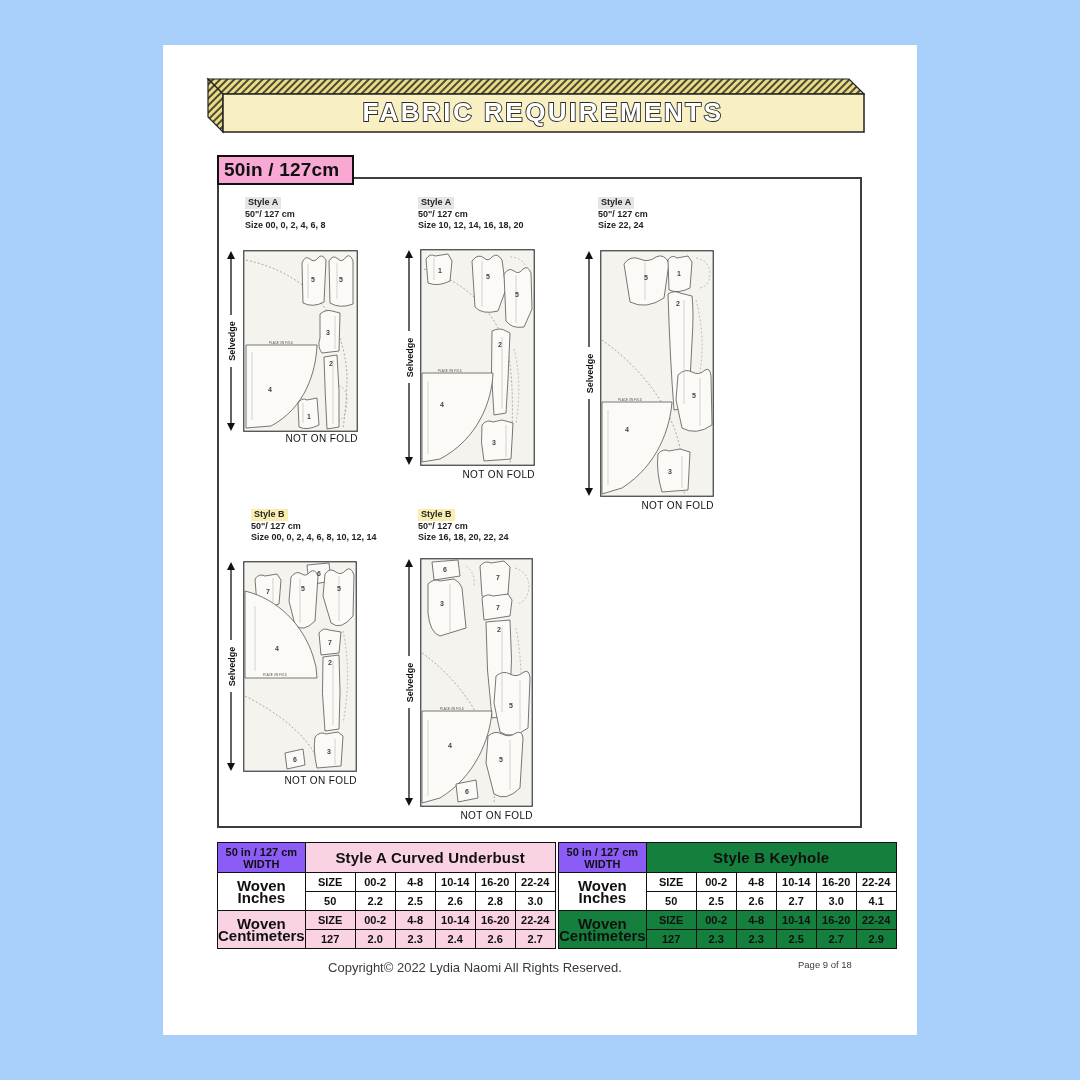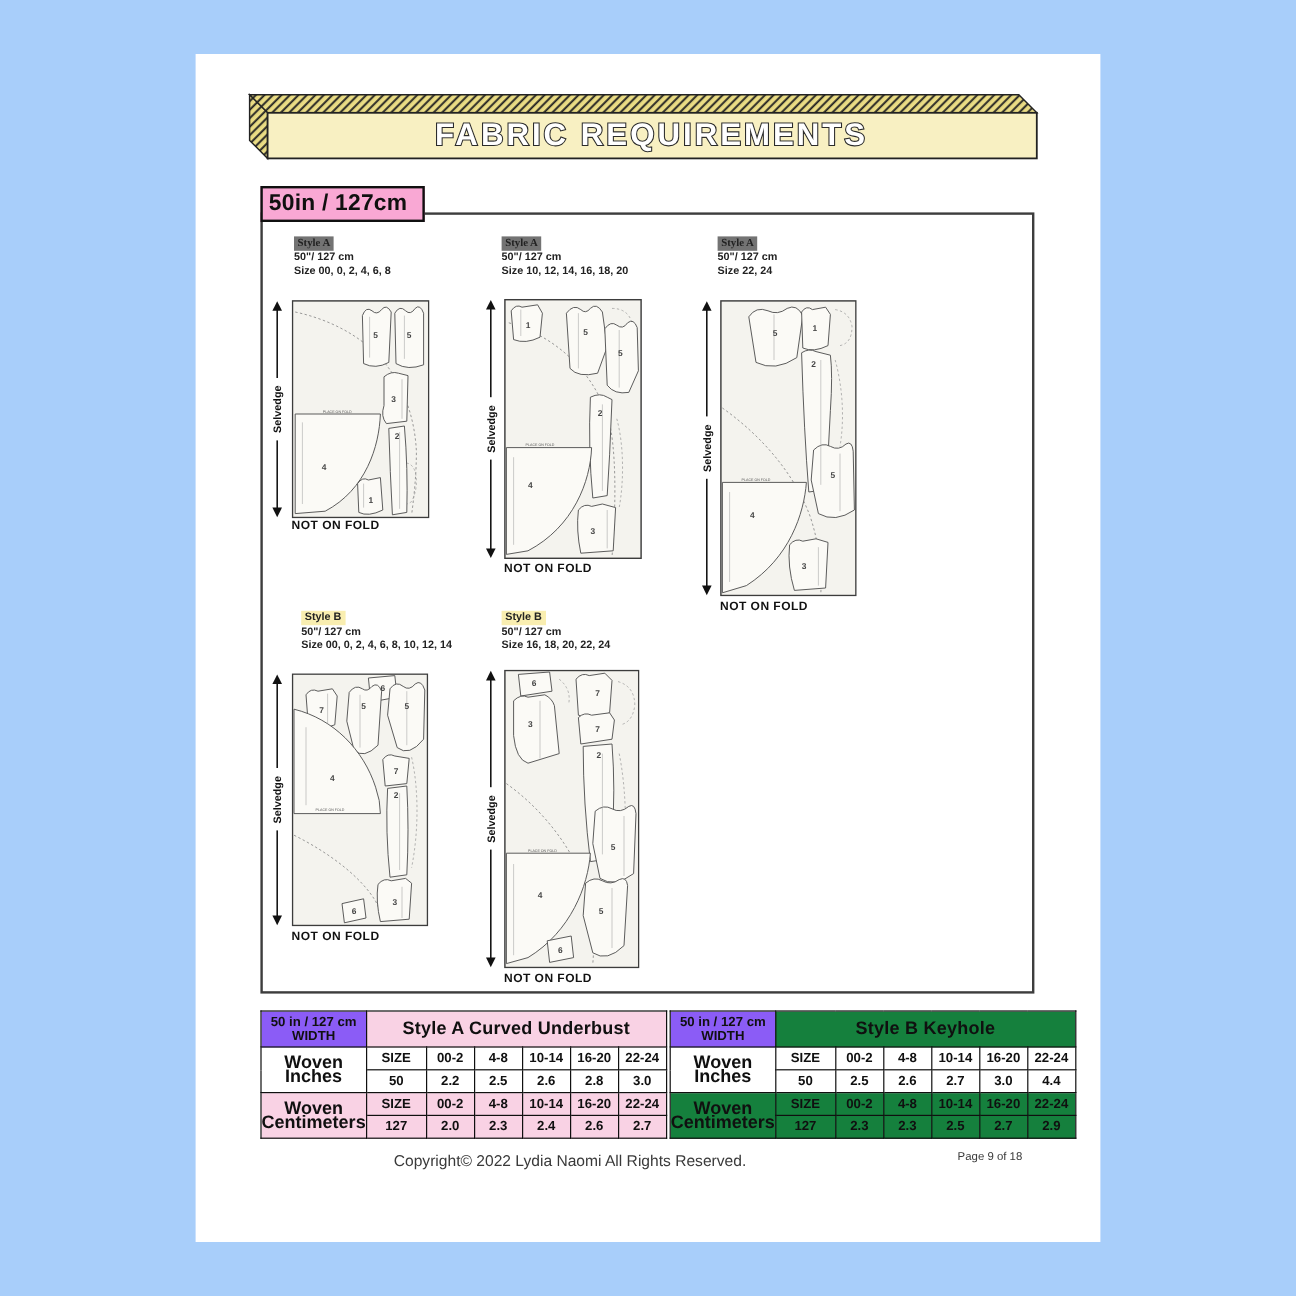--- a/index.html
+++ b/index.html
@@ -15,26 +15,26 @@
     border:2px solid #101010;box-sizing:border-box;z-index:3;font-size:19px;font-weight:700;
     color:#101010;line-height:25px;padding-left:5px;letter-spacing:.2px;}
 
   
   .outer-box{position:absolute;left:217px;top:177px;width:645px;height:651px;border:2px solid #3d3d3d;
     box-sizing:border-box;background:#ffffff;z-index:1;}
 
   
   .layout-header{position:absolute;z-index:2;font-size:9px;line-height:11.5px;font-weight:600;color:#222;}
   .style-chip{display:inline-block;padding:0 3px;font-weight:700;}
-  .chip-a{background:#737373;font-family:Liberation Serif, serif;}
+  .chip-a{background:#e5e5e5;}
   .chip-b{background:#f9eeb0;}
 
   .diagram-svg{position:absolute;z-index:2;}
   .selvedge-svg{position:absolute;z-index:2;}
-  .nof{position:absolute;z-index:2;text-align:left;font-size:10px;font-weight:700;color:#111;letter-spacing:.4px;}
+  .nof{position:absolute;z-index:2;text-align:right;font-size:10px;font-weight:400;color:#111;letter-spacing:.4px;}
 
   
   .req-table{position:absolute;border-collapse:collapse;z-index:2;table-layout:fixed;}
   .req-table td{border:1.5px solid #101010;text-align:center;vertical-align:middle;
     font-size:11px;font-weight:700;color:#101010;padding:0;height:18px;background:#fff;}
   .req-table .wcell{background:#8b5cf6;font-size:11px;line-height:12px;height:29px;}
   .req-table .title{font-size:15px;height:29px;letter-spacing:.2px;}
   .req-table .rlabel{font-size:15px;line-height:12px;margin-left:41px;}
   .t-a .title,.t-a .acc{background:#f9d2e4;}
   .t-b .title,.t-b .acc{background:#15803d;}
@@ -384,21 +384,21 @@
         <td>10-14</td>
         <td>16-20</td>
         <td>22-24</td>
       </tr>
       <tr>
         <td>50</td>
         <td>2.5</td>
         <td>2.6</td>
         <td>2.7</td>
         <td>3.0</td>
-        <td>4.4</td>
+        <td>4.1</td>
       </tr>
       <tr>
         <td class="rlabel acc" rowspan="2">Woven Centimeters</td>
         <td class="acc">SIZE</td>
         <td class="acc">00-2</td>
         <td class="acc">4-8</td>
         <td class="acc">10-14</td>
         <td class="acc">16-20</td>
         <td class="acc">22-24</td>
       </tr>

